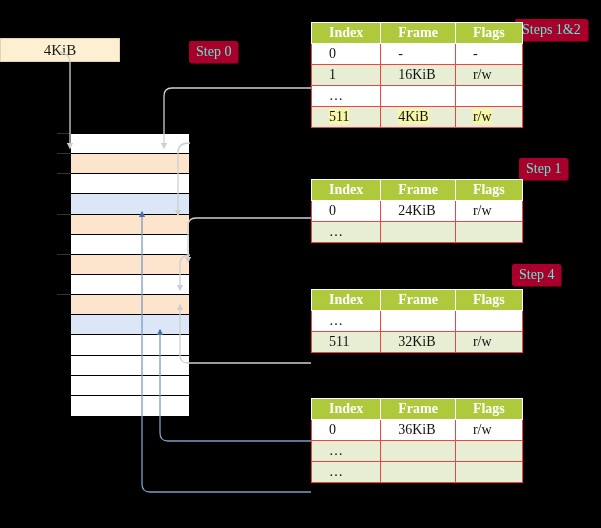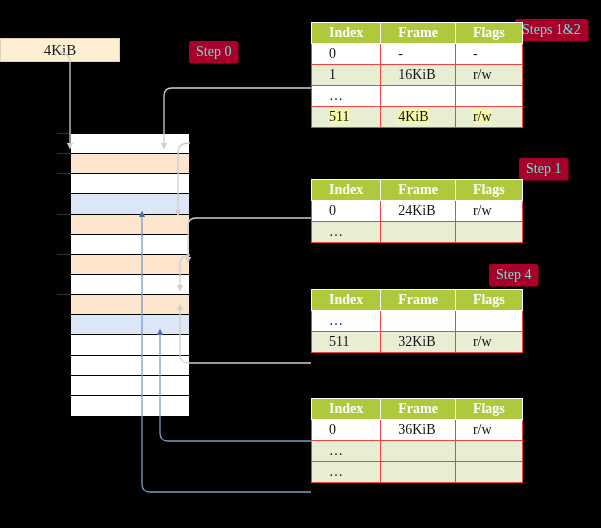--- a/index.html
+++ b/index.html
@@ -40,21 +40,21 @@
     font-size: 14px;
     line-height: 19px;
     padding: 1px 7px 2px 7px;
     border-radius: 2px;
     white-space: nowrap;
     box-shadow: 1px 1px 0 #5c0017;
   }
   .step-0  { left: 189px; top: 41px; text-align: right; }
   .step-12 { left: 515px; top: 19px; }
   .step-3  { left: 519px; top: 158px; }
-  .step-4  { left: 489px; top: 264px; }
+  .step-4  { left: 512px; top: 264px; }
 
   
   .mem-col {
     position: absolute;
     left: 70px;
     top: 133px;
     width: 120px;
     height: 282px;
     box-sizing: border-box;
     border: 1.5px solid #000000;

